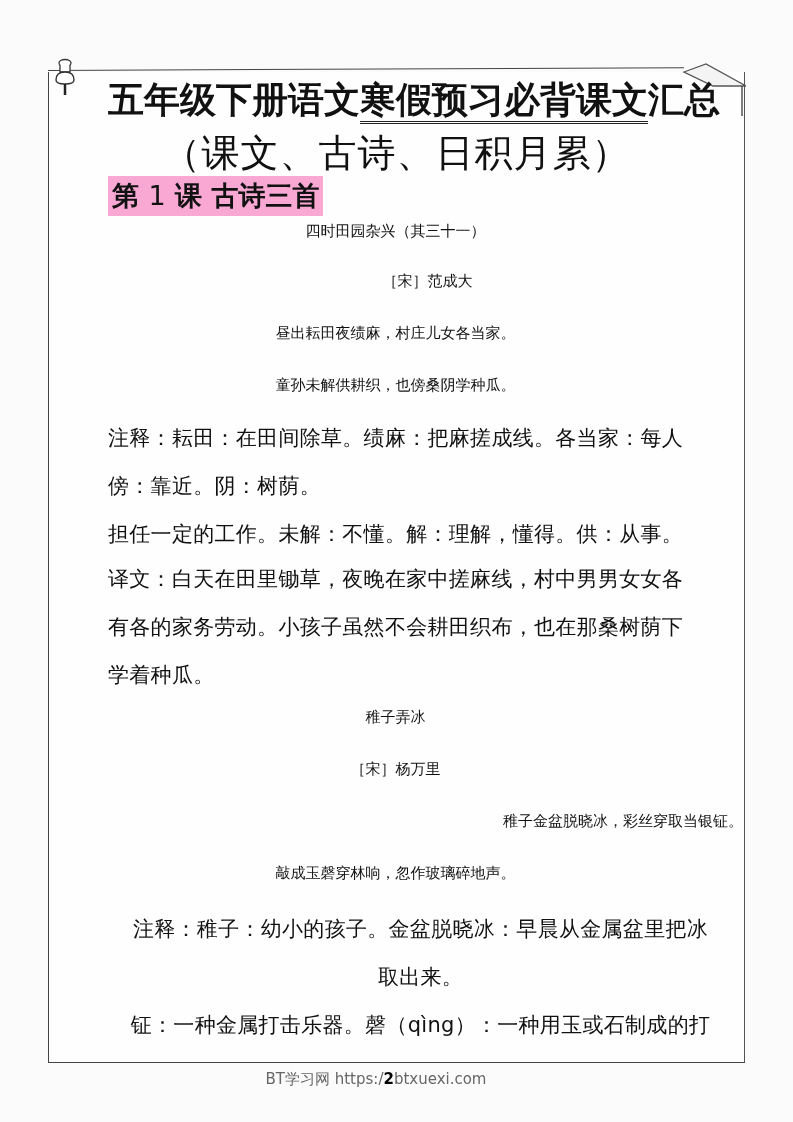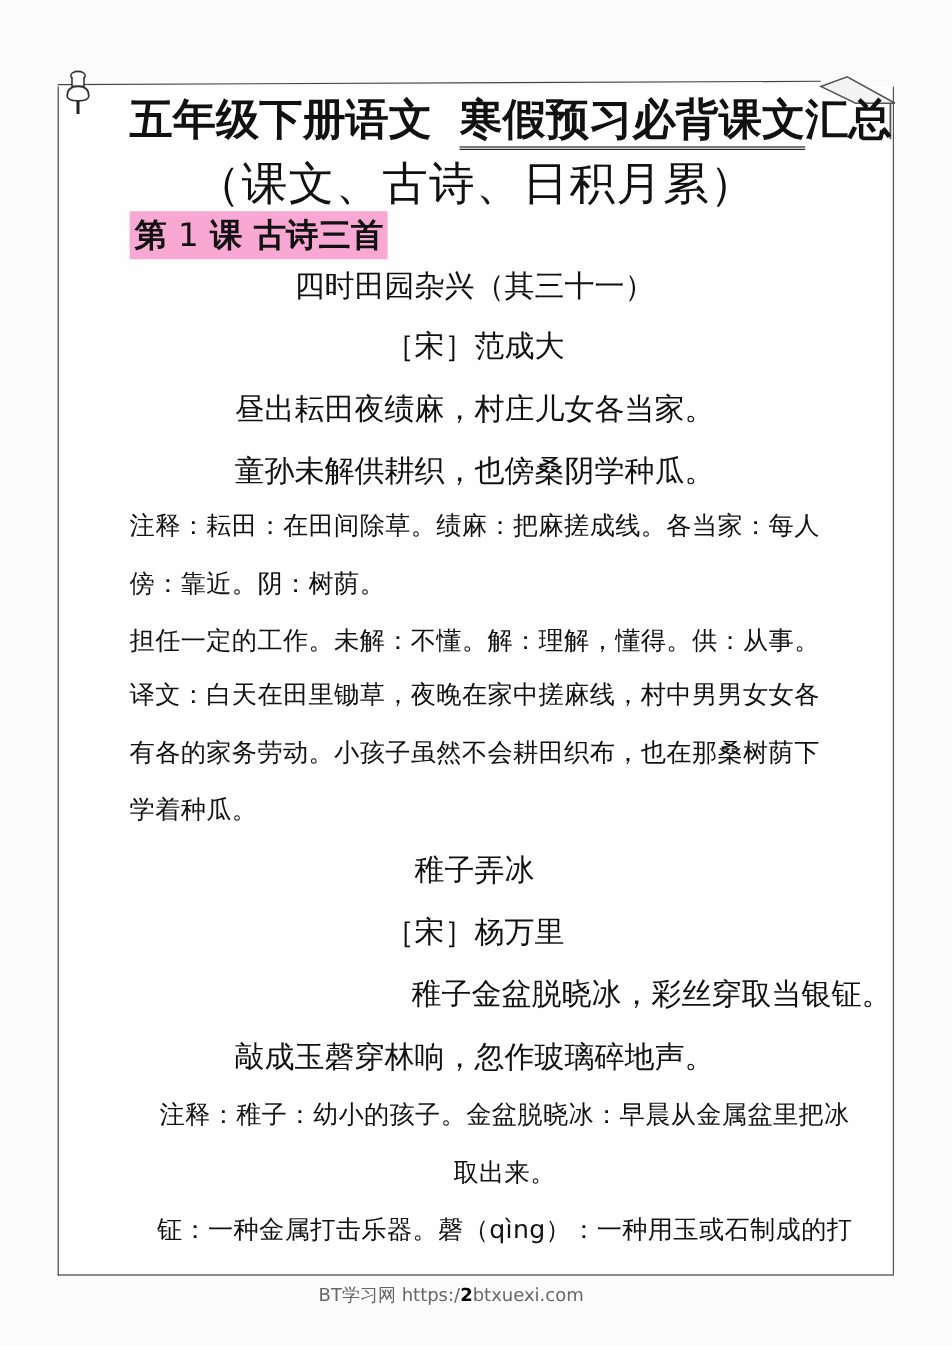--- a/index.html
+++ b/index.html
@@ -20,31 +20,31 @@
     transform-origin: left center; transform: rotate(-0.25deg);
   }
   .curl { position: absolute; left: 680px; top: 60px; width: 66px; height: 56px; }
   .pin { position: absolute; left: 52px; top: 58px; width: 26px; height: 40px; }
 
   .title {
     position: absolute; left: 108px; top: 76px; width: 640px;
     font-size: 36px; font-weight: bold; letter-spacing: 0px; white-space: nowrap;
     font-family: "DejaVu Sans", sans-serif;
   }
-  .title .ul { border-bottom: 3px double #222; padding-bottom: 1px; margin-left: 23px; }
+  .title .ul { border-bottom: 3px double #222; padding-bottom: 1px; }
   .subtitle {
     position: absolute; left: 0; width: 793px; top: 128px; text-align: center;
     font-size: 38px; letter-spacing: 1px;
   }
   .lesson {
     position: absolute; left: 108px; top: 176px; padding: 2px 4px;
     background: #f9a8d4; font-size: 27px; font-weight: bold;
   }
   .lesson .num { font-weight: normal; }
-  .center { position: absolute; left: 48px; width: 695px; text-align: center; font-size: 25px; }
+  .center { position: absolute; left: 48px; width: 695px; text-align: center; font-size: 15px; }
   .para {
     position: absolute; left: 108px; width: 625px; font-size: 21px; line-height: 48px;
     letter-spacing: 0.3px;
   }
   .para .u { text-underline-offset: 7px; text-decoration-thickness: 1.5px; margin-top: 41px; }
   .footer {
     position: absolute; left: 0; width: 752px; top: 1070px; text-align: center;
     font-size: 15px; color: #666;
   }
   .footer .pg { color: #000; font-weight: bold; }
@@ -72,21 +72,21 @@
 </div>
 <div class="subtitle">（课文、古诗、日积月累）</div>
 
 <div class="lesson">
   <span>第</span>
   <span class="num">1</span>
   <span>课</span>&nbsp;<span>古诗三首</span>
 </div>
 
 <div class="center" style="top:222px;">四时田园杂兴（其三十一）</div>
-<div class="center" style="top:272px;">［宋］范成大</div>
+<div class="center" style="top:272px;margin-left:32px;">［宋］范成大</div>
 <div class="center" style="top:324px;">昼出耘田夜绩麻，村庄儿女各当家。</div>
 <div class="center" style="top:376px;">童孙未解供耕织，也傍桑阴学种瓜。</div>
 
 <div class="para" style="top:414px;">
   <div>注释：耘田：在田间除草。绩麻：把麻搓成线。各当家：每人</div>
   <div>傍：靠近。阴：树荫。</div>
   <div>担任一定的工作。未解：不懂。解：理解，懂得。供：从事。</div>
 </div>
 
 <div class="para" style="top:555px;">

